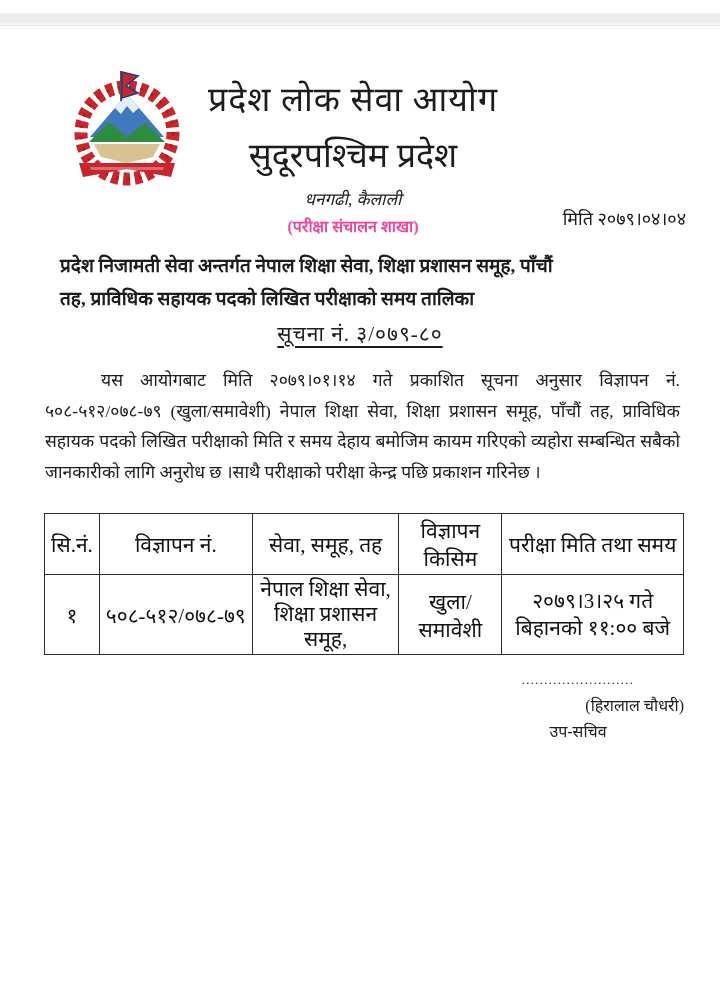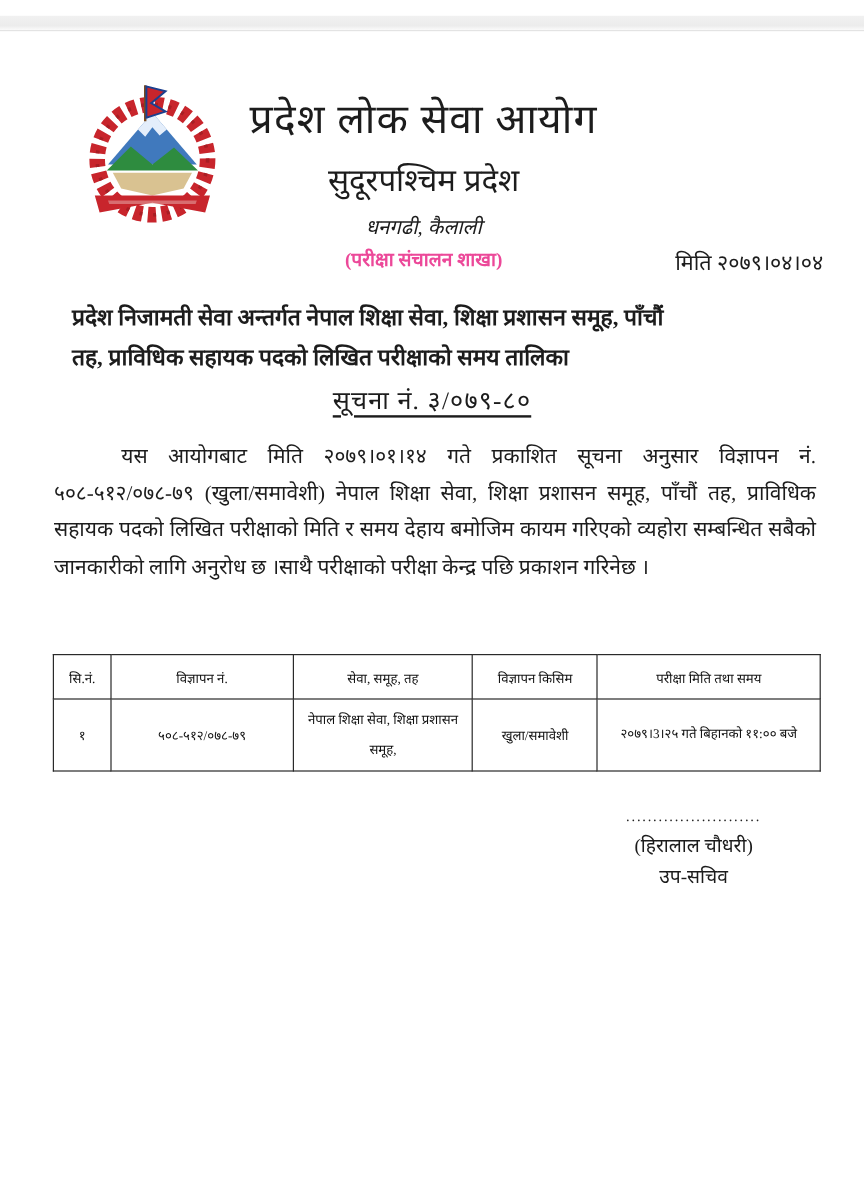--- a/index.html
+++ b/index.html
@@ -38,21 +38,21 @@
     right: 14px;
     top: 62px;
     text-align: center;
   }
   .org-name {
     font-size: 34px;
     letter-spacing: 1px;
     margin-bottom: 10px;
   }
   .province {
-    font-size: 26px;
+    font-size: 34px;
     margin-bottom: 10px;
   }
   .location {
     font-size: 17px;
     margin-bottom: 5px;
     font-style: italic;
   }
   .branch {
     font-size: 16px;
     font-weight: bold;
@@ -96,25 +96,25 @@
     left: 45px;
     right: 40px;
     font-size: 17.5px;
     line-height: 30.5px;
     text-align: justify;
     text-indent: 56px;
   }
   
   .notice-table {
     position: absolute;
-    top: 532px;
+    top: 500px;
     left: 44px;
     width: 640px;
     border-collapse: collapse;
-    font-size: 11px;
+    font-size: 21px;
     color: #111;
   }
   .notice-table th, .notice-table td {
     border: 1.6px solid #2a2a2a;
     text-align: center;
     vertical-align: middle;
     padding: 2px 6px;
     font-weight: normal;
   }
   .notice-table thead tr { height: 37px; }
@@ -134,21 +134,21 @@
     width: 212px;
     text-align: center;
     font-size: 16px;
   }
   .sig-dots {
     font-size: 12px;
     letter-spacing: 1.5px;
     line-height: 14px;
     color: #222;
   }
-  .sig-name { margin-top: 6px; line-height: 26px; }
+  .sig-name { margin-top: 6px; line-height: 26px; text-align: right; }
   .sig-designation { line-height: 26px; }
 </style>
 </head>
 <body>
 
 <div class="page">
   <div class="top-strip"></div>
 
   <div class="emblem">
     <svg width="114" height="126" viewBox="0 0 114 126" xmlns="http://www.w3.org/2000/svg">

